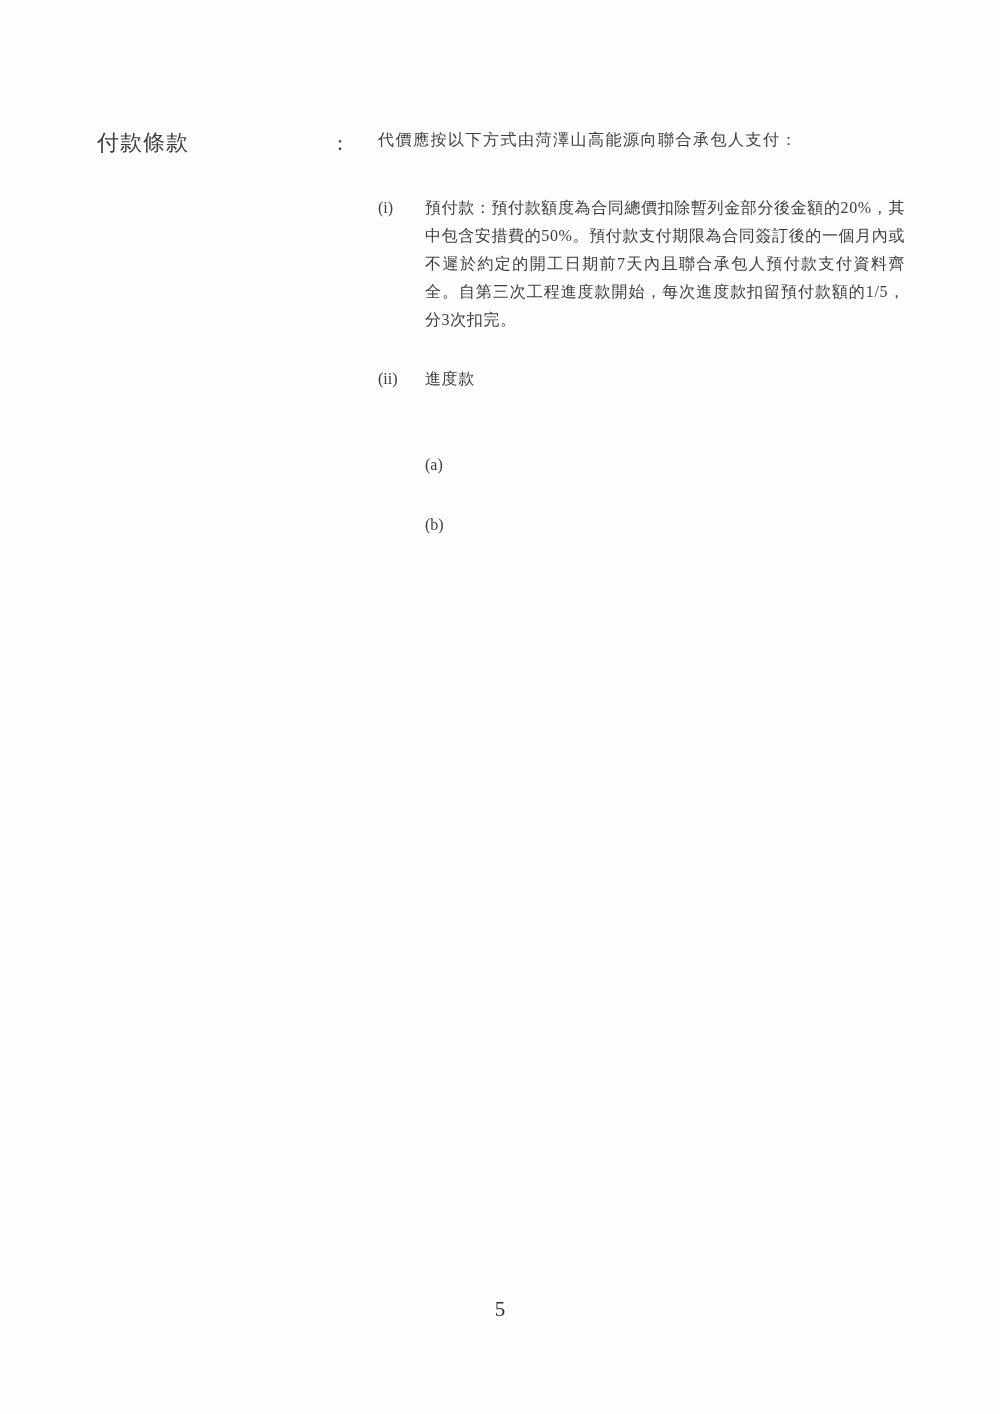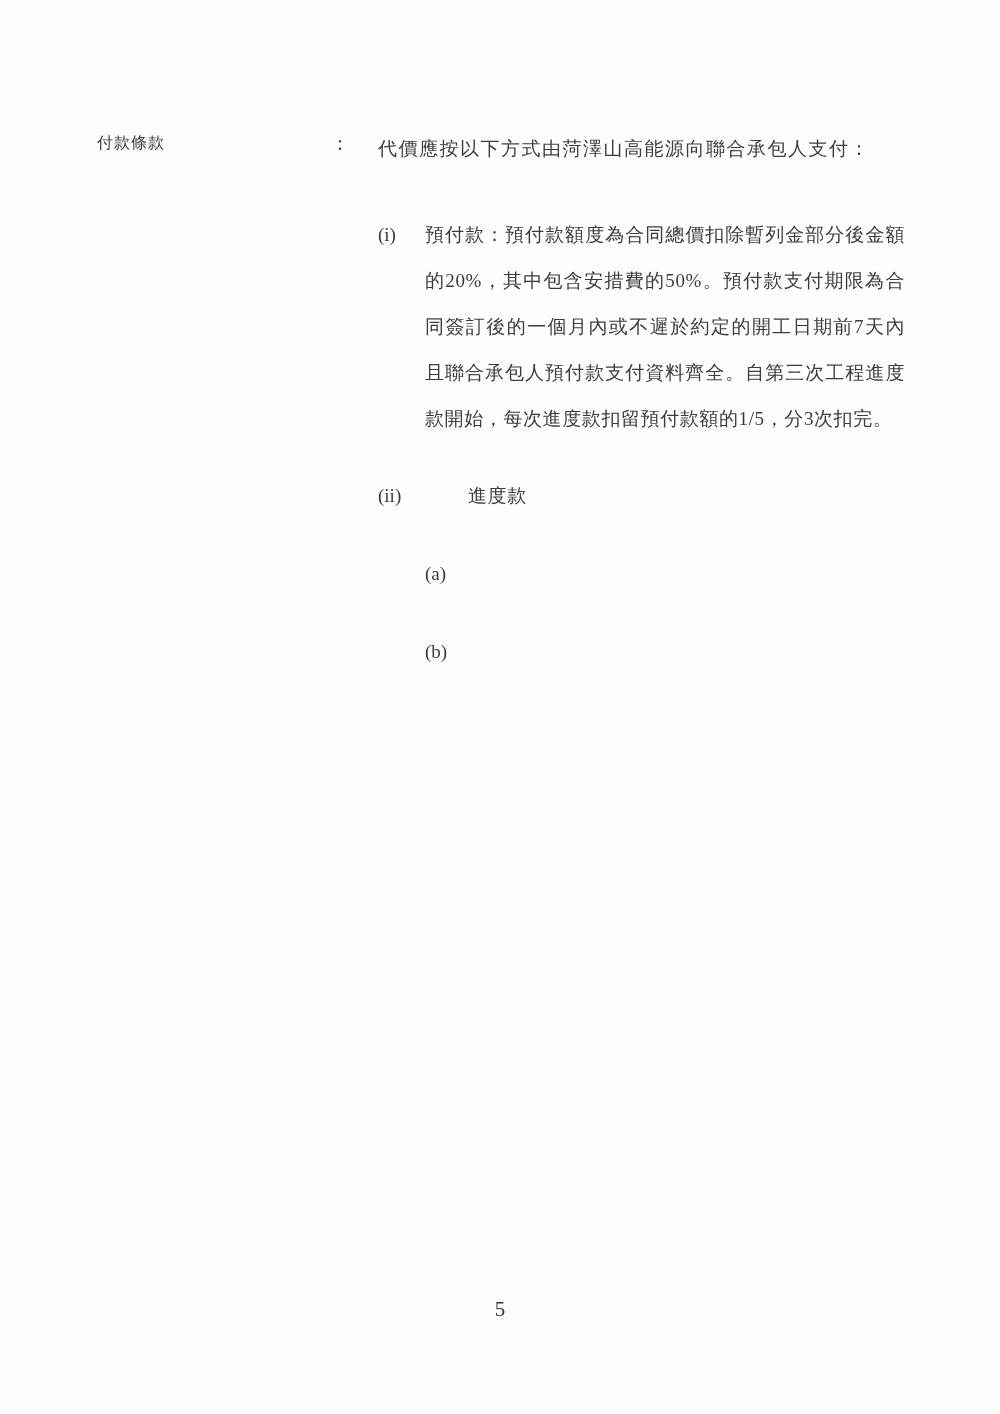--- a/index.html
+++ b/index.html
@@ -14,51 +14,51 @@
   }
   .row {
     display: flex;
     align-items: flex-start;
     box-sizing: border-box;
     padding: 126px 95px 0 97px;
   }
   .label {
     flex: none;
     width: 240px;
-    font-size: 16px;
+    font-size: 22px;
     line-height: 33.5px;
     letter-spacing: 1px;
   }
   .colon {
     flex: none;
     width: 41px;
     font-size: 22px;
     line-height: 33.5px;
   }
   .content {
     flex: none;
     width: 527px;
-    font-size: 19px;
-    line-height: 46px;
+    font-size: 16px;
+    line-height: 28px;
   }
   .intro {
     margin: 0 0 40px 0;
     text-align: justify;
     text-justify: inter-character;
     letter-spacing: 1.5px;
   }
   .item { display: flex; margin-bottom: 31px; }
   .item > .marker { flex: none; width: 47px; }
   .item > .body {
     flex: 1;
     text-align: justify;
     text-justify: inter-character;
     letter-spacing: 0.6px;
   }
-  .item.gap-lg { margin-bottom: 32px; gap: 43px; }
+  .item.gap-lg { margin-bottom: 58px; }
   .subitem { display: flex; margin: 0 0 32px 47px; }
   .subitem > .marker { flex: none; width: 53px; }
   .subitem > .body {
     flex: 1;
     text-align: justify;
     text-justify: inter-character;
     letter-spacing: 0.5px;
   }
   .pagenum {
     position: absolute;

